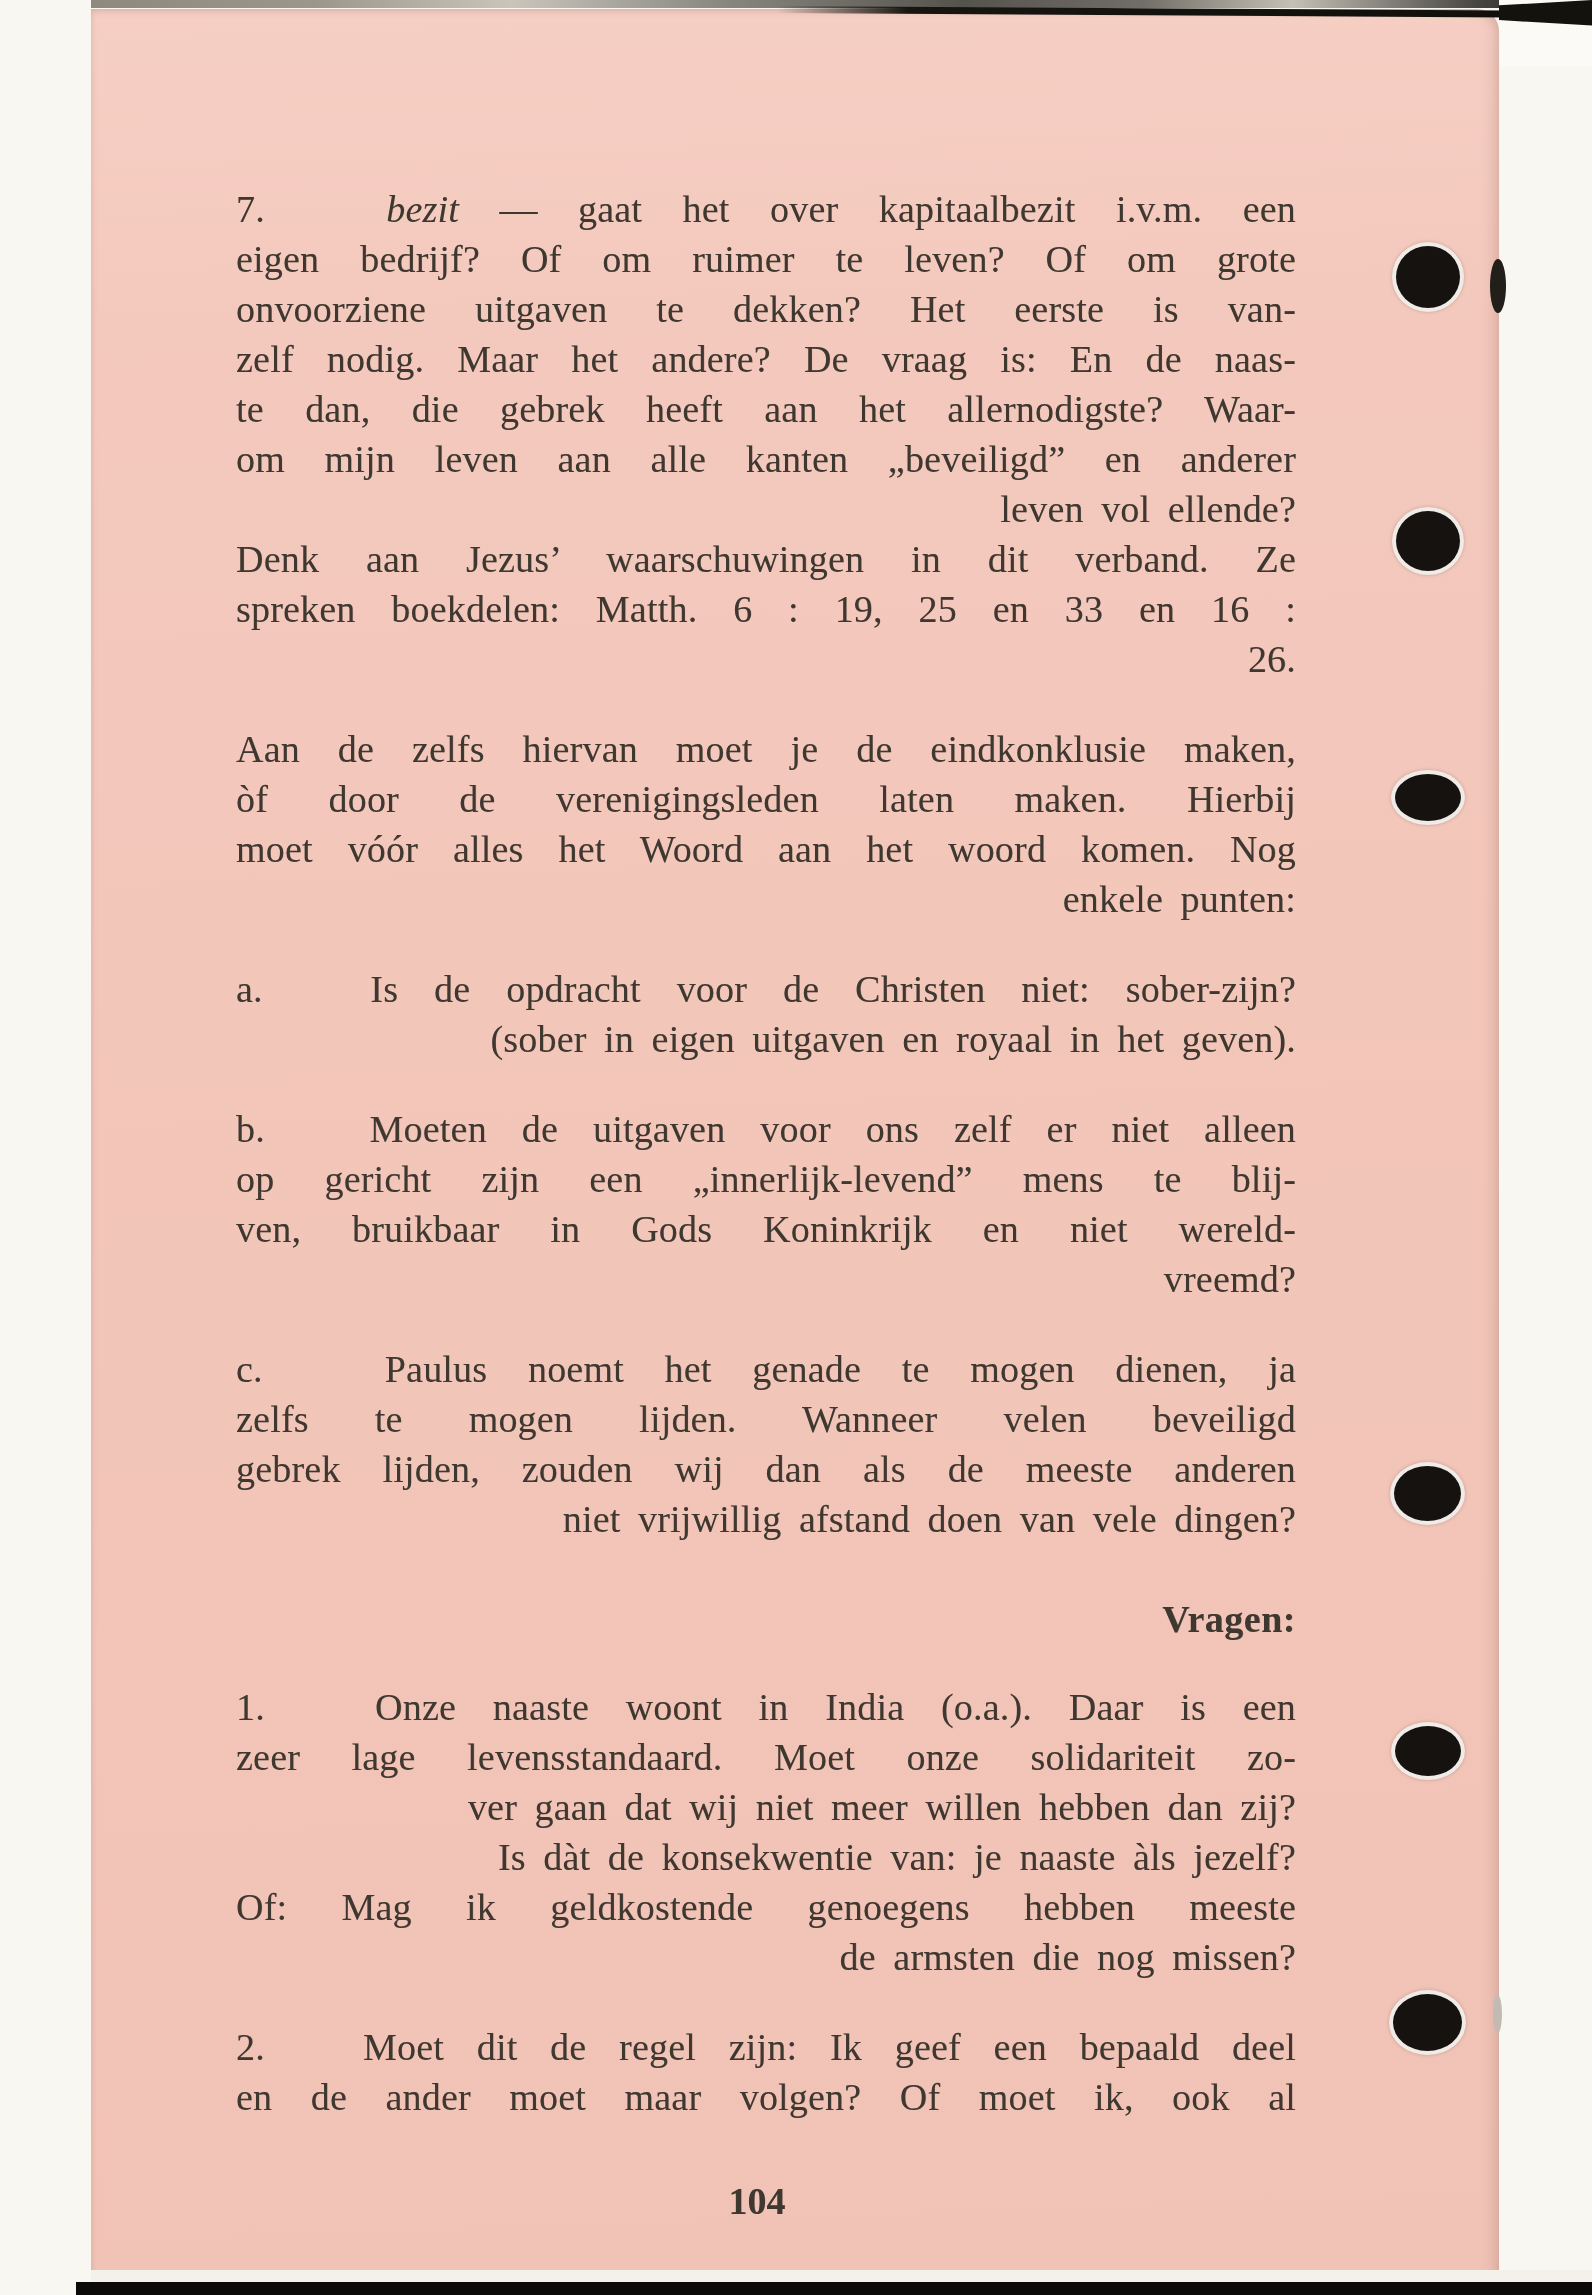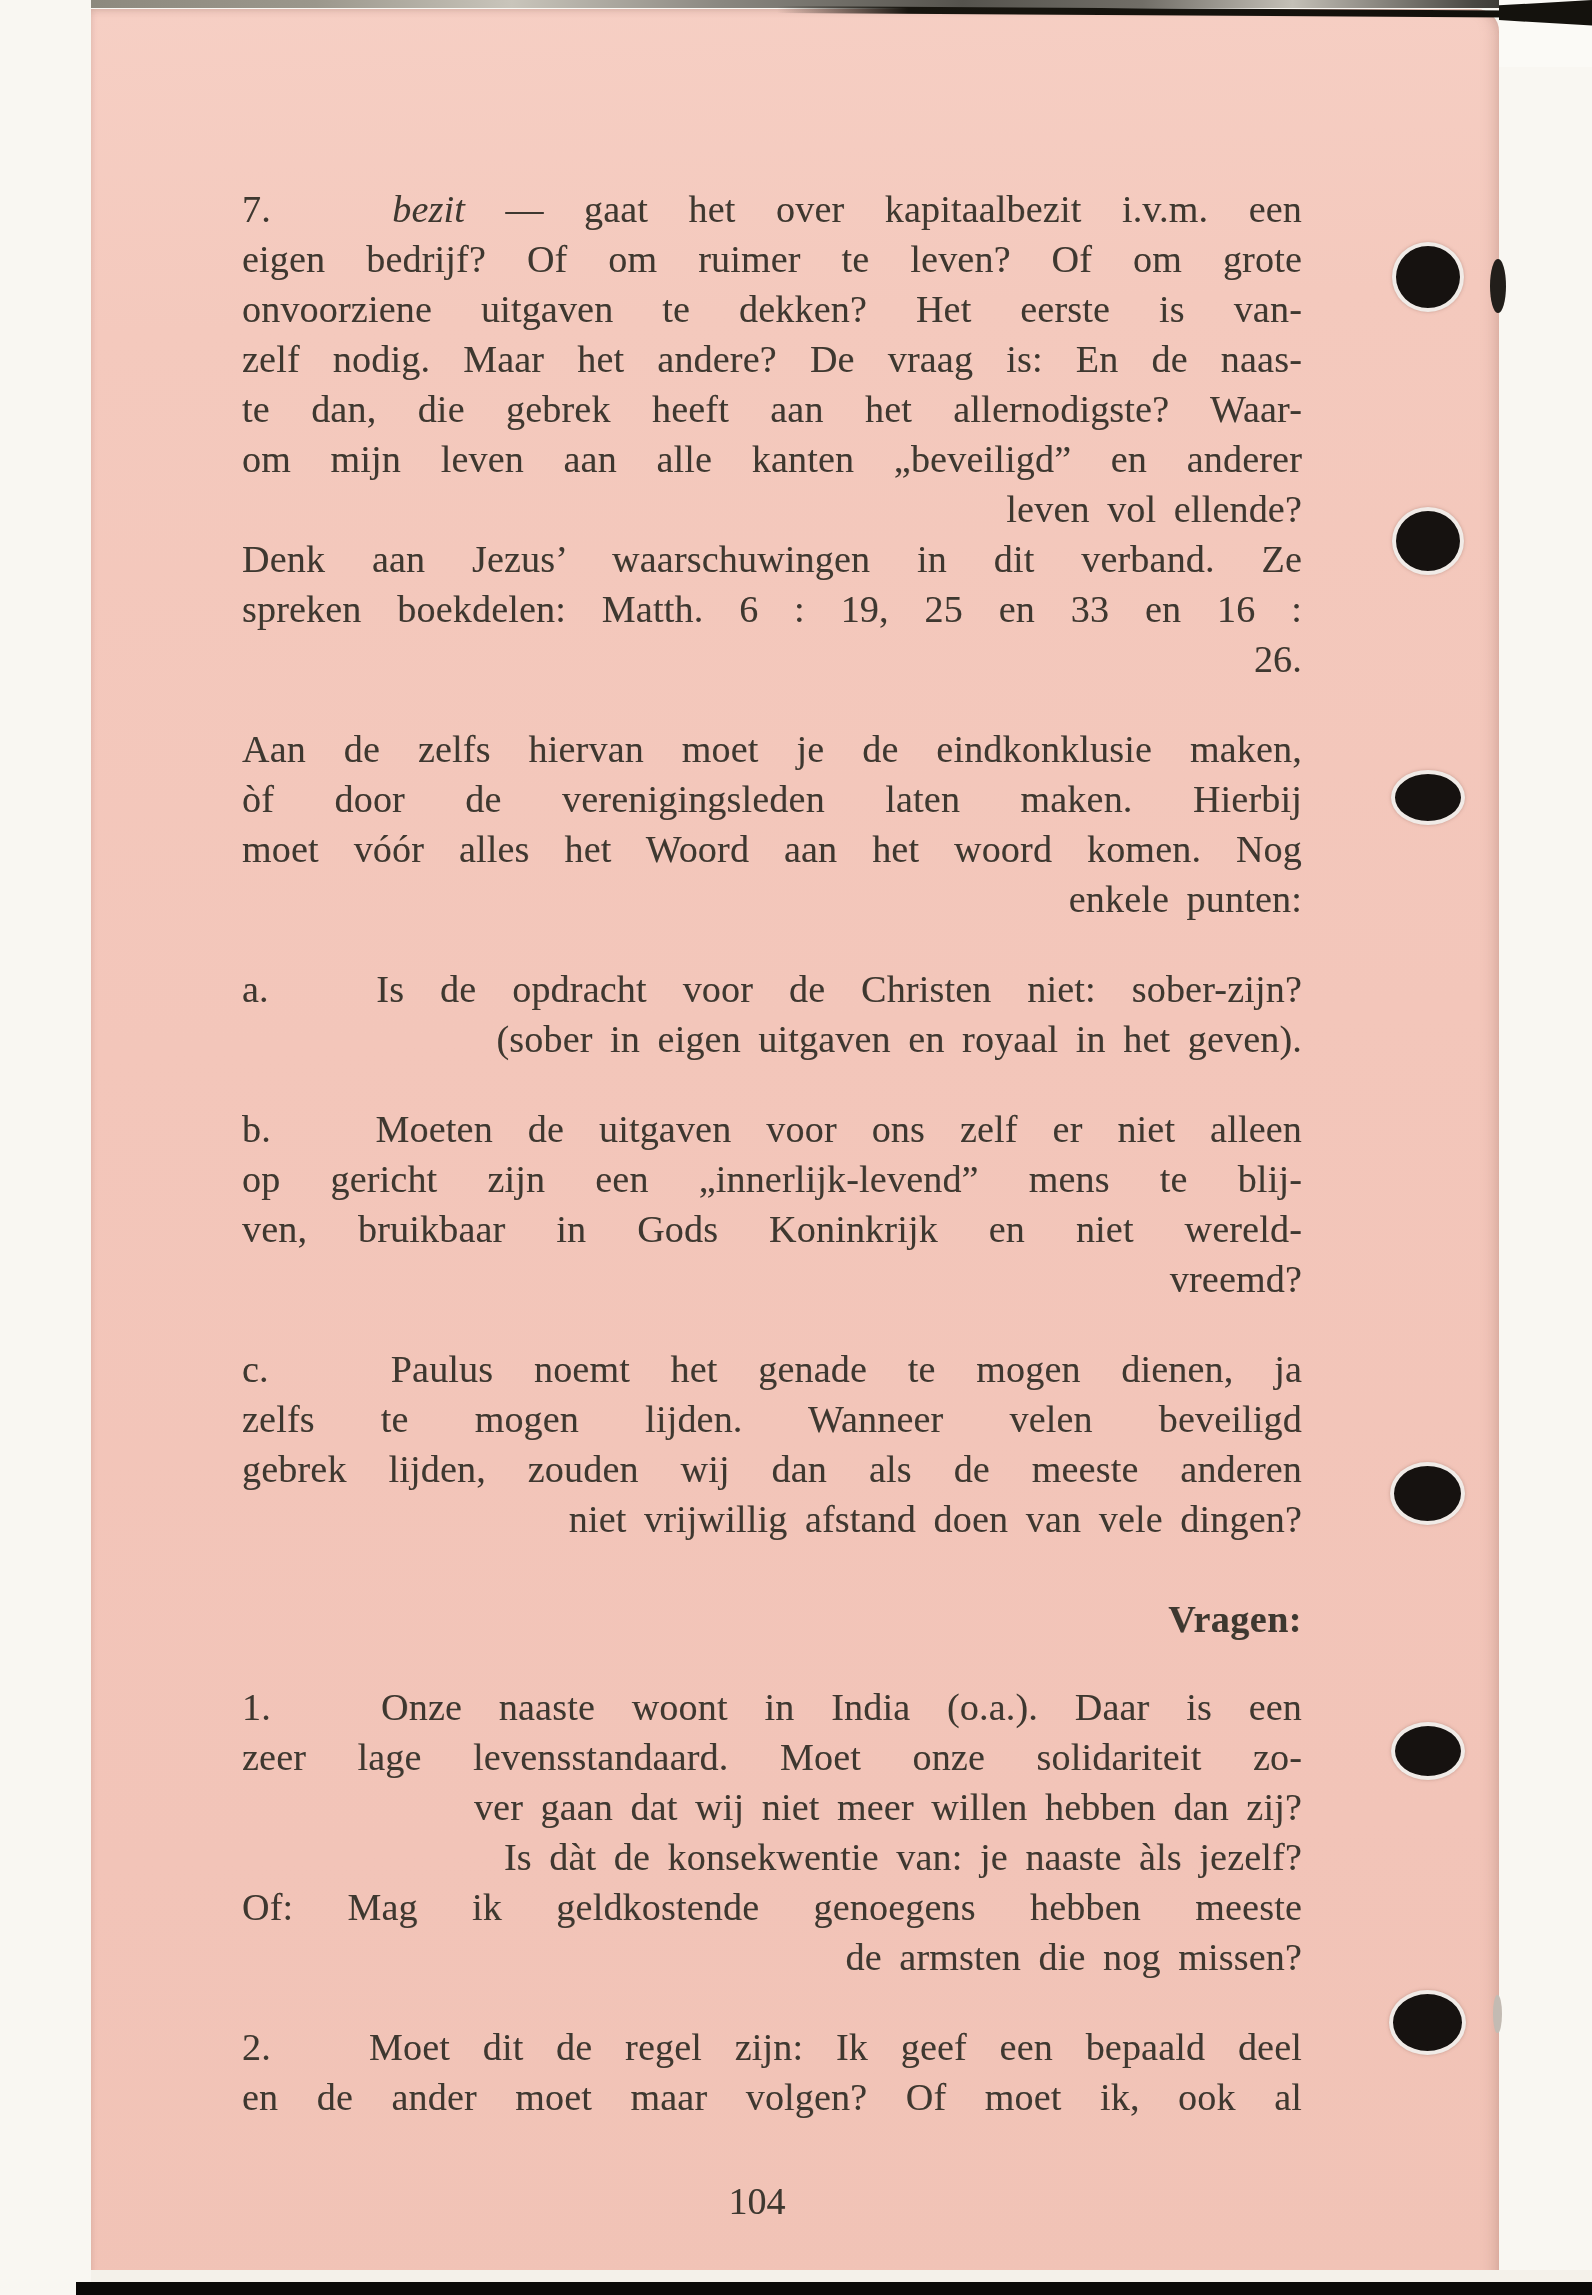--- a/index.html
+++ b/index.html
@@ -45,35 +45,36 @@
   
   .hole{
     position:absolute;background:#161210;border-radius:50%;
     border:4.3px solid rgba(253,248,243,.95);
     box-shadow:0 0 3.5px rgba(120,80,70,.35);
   }
   .edge-mark{position:absolute;background:#221e1a;border-radius:50%;}
   .edge-mark.faint{background:#c3bbb3;}
   
   .text-block{
-    position:absolute;left:242px;top:0;width:1060px;
+    position:absolute;left:236px;top:0;width:1060px;
     color:#3e3830;font-size:38px;line-height:50px;
     letter-spacing:0.2px;word-spacing:7.8px;
     text-shadow:0.3px 0.3px 0.5px rgba(62,56,48,.30);
   }
   .para{margin:0 0 40px 0;}
   .para:first-child{margin-top:184px;}
   .para.heading{margin-top:50px;margin-bottom:38px;font-weight:bold;letter-spacing:0.5px;}
   .tline{text-align:right;}
   .tline.stretch{text-align:justify;text-align-last:justify;}
   .it{font-style:italic;}
   .page-number{
     position:absolute;left:227px;top:2176px;width:1060px;
     text-align:center;color:#3e3830;font-size:38px;line-height:50px;
     text-shadow:0.3px 0.3px 0.5px rgba(62,56,48,.30);
+    font-weight:bold;
   }
 </style>
 </head>
 <body>
 
 <div class="page"></div>
 
 <div class="top-strip"></div>
 <div class="top-black-line"></div>
 <div class="top-right-wedge"></div>

